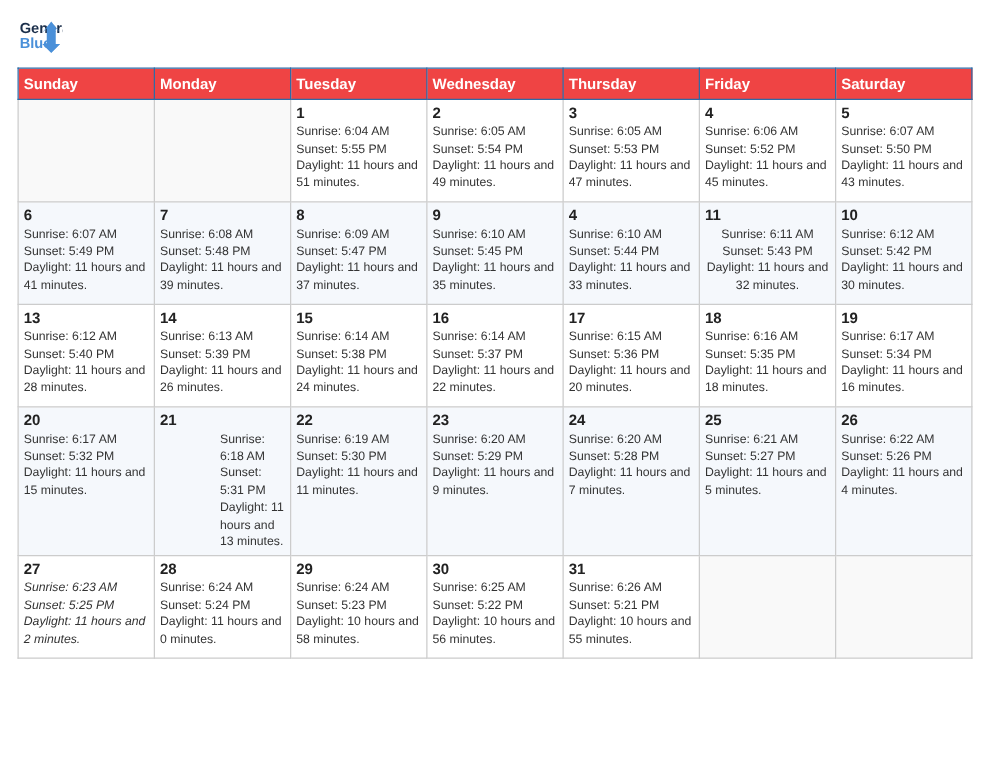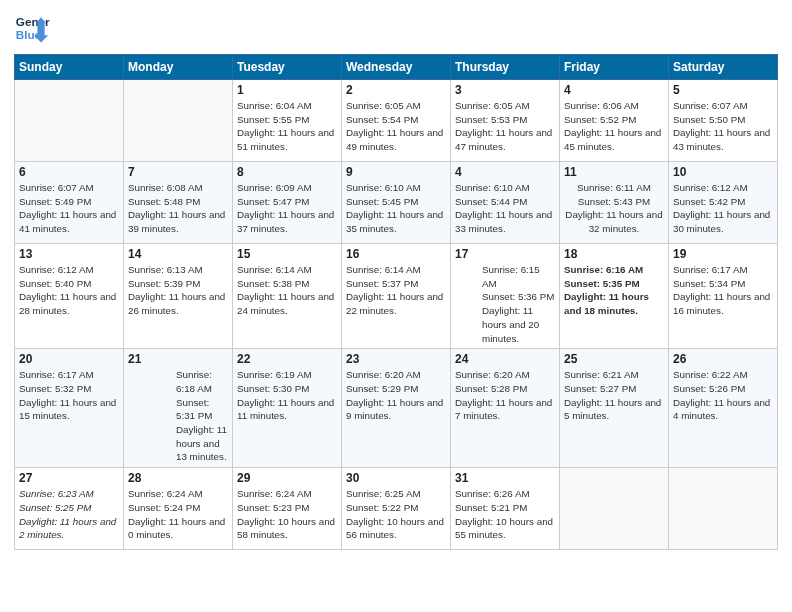--- a/index.html
+++ b/index.html
@@ -41,21 +41,21 @@
     .subtitle {
       font-size: 15px;
       color: #444;
     }
     table {
       width: 100%;
       border-collapse: collapse;
       font-size: 10.5px;
     }
     thead tr th {
-      background-color: #0369a1;
+      background-color: #ef4444;
       color: #fff;
       padding: 5px 4px;
       font-size: 12px;
       font-weight: bold;
       text-align: left;
       border: 1px solid #2f6aa5;
     }
     tbody tr td {
       border: 1px solid #ccc;
       padding: 3px 4px;
@@ -214,27 +214,27 @@
 Daylight: 11 hours and 24 minutes.</div>
           </td>
           <td>
             <span class="day-number">16</span>
             <div class="day-info" style="white-space: pre-line;">Sunrise: 6:14 AM
 Sunset: 5:37 PM
 Daylight: 11 hours and 22 minutes.</div>
           </td>
           <td>
             <span class="day-number">17</span>
-            <div class="day-info" style="white-space: pre-line; margin-left: 27px;">Sunrise: 6:15 AM
+            <div class="day-info" style="white-space: pre-line;">Sunrise: 6:15 AM
 Sunset: 5:36 PM
 Daylight: 11 hours and 20 minutes.</div>
           </td>
           <td>
             <span class="day-number">18</span>
-            <div class="day-info" style="white-space: pre-line; font-weight: bold;">Sunrise: 6:16 AM
+            <div class="day-info" style="white-space: pre-line;">Sunrise: 6:16 AM
 Sunset: 5:35 PM
 Daylight: 11 hours and 18 minutes.</div>
           </td>
           <td>
             <span class="day-number">19</span>
             <div class="day-info" style="white-space: pre-line;">Sunrise: 6:17 AM
 Sunset: 5:34 PM
 Daylight: 11 hours and 16 minutes.</div>
           </td>
         </tr>

